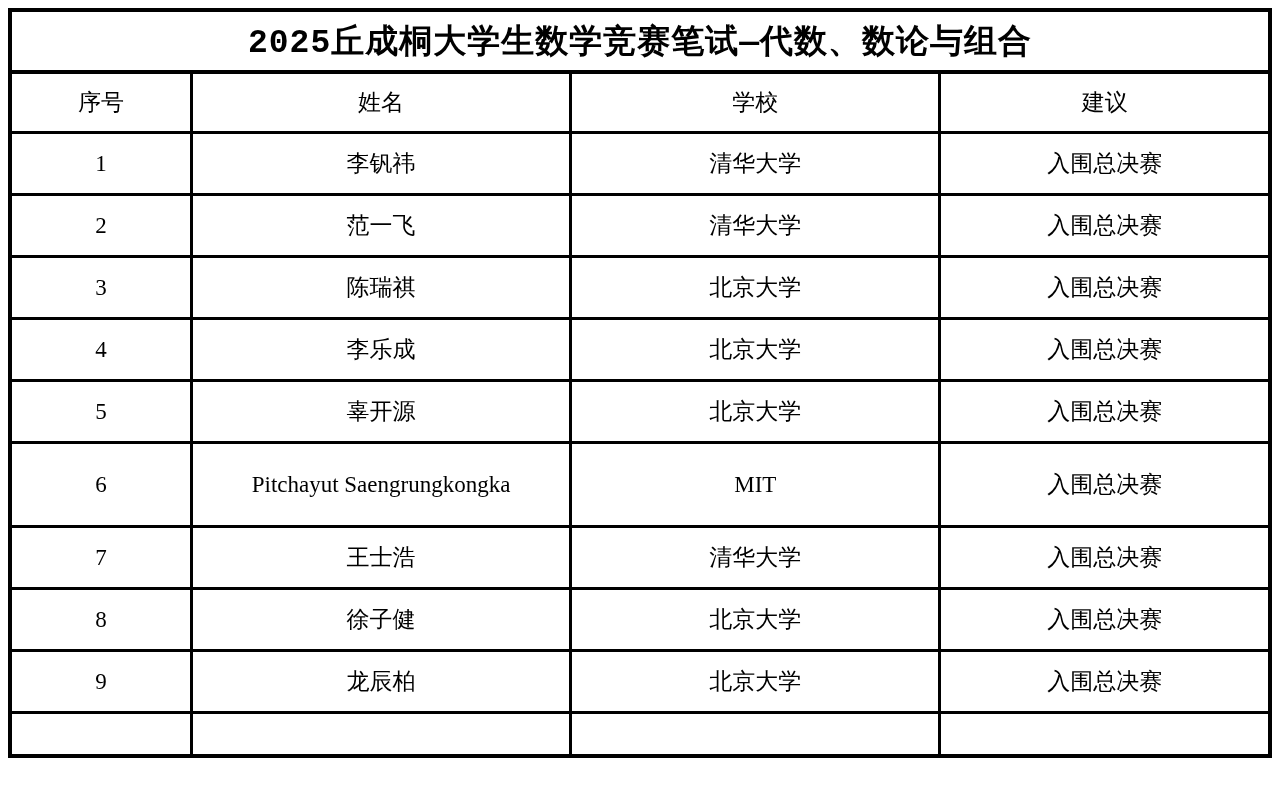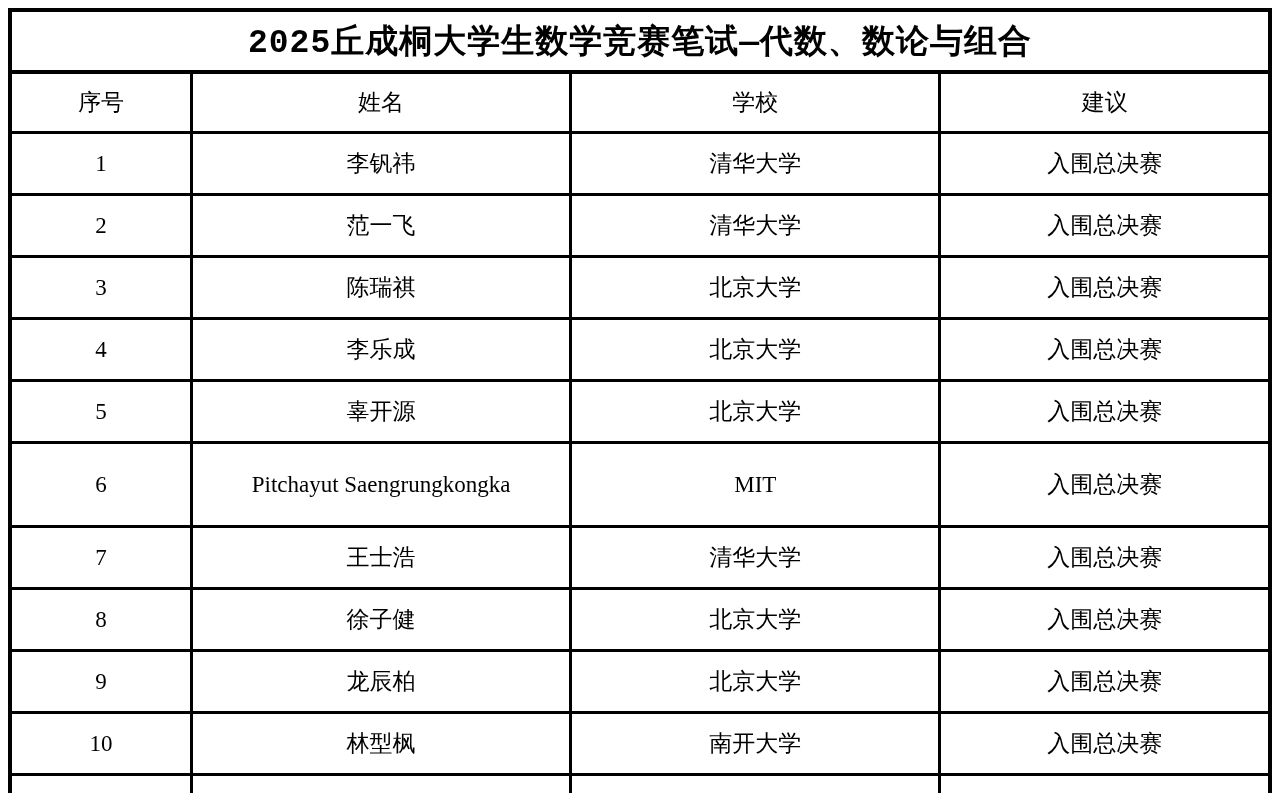--- a/index.html
+++ b/index.html
@@ -143,26 +143,20 @@
     <td>入围总决赛</td>
   </tr>
 
   <tr>
     <td>9</td>
     <td>龙辰柏</td>
     <td>北京大学</td>
     <td>入围总决赛</td>
   </tr>
 
-  <tr>
-    <td>10</td>
-    <td>林型枫</td>
-    <td>南开大学</td>
-    <td>入围总决赛</td>
-  </tr>
 </tbody>
     <tbody>
       <tr class="partial-row">
         <td></td>
         <td></td>
         <td></td>
         <td></td>
       </tr>
     </tbody>
   </table>

